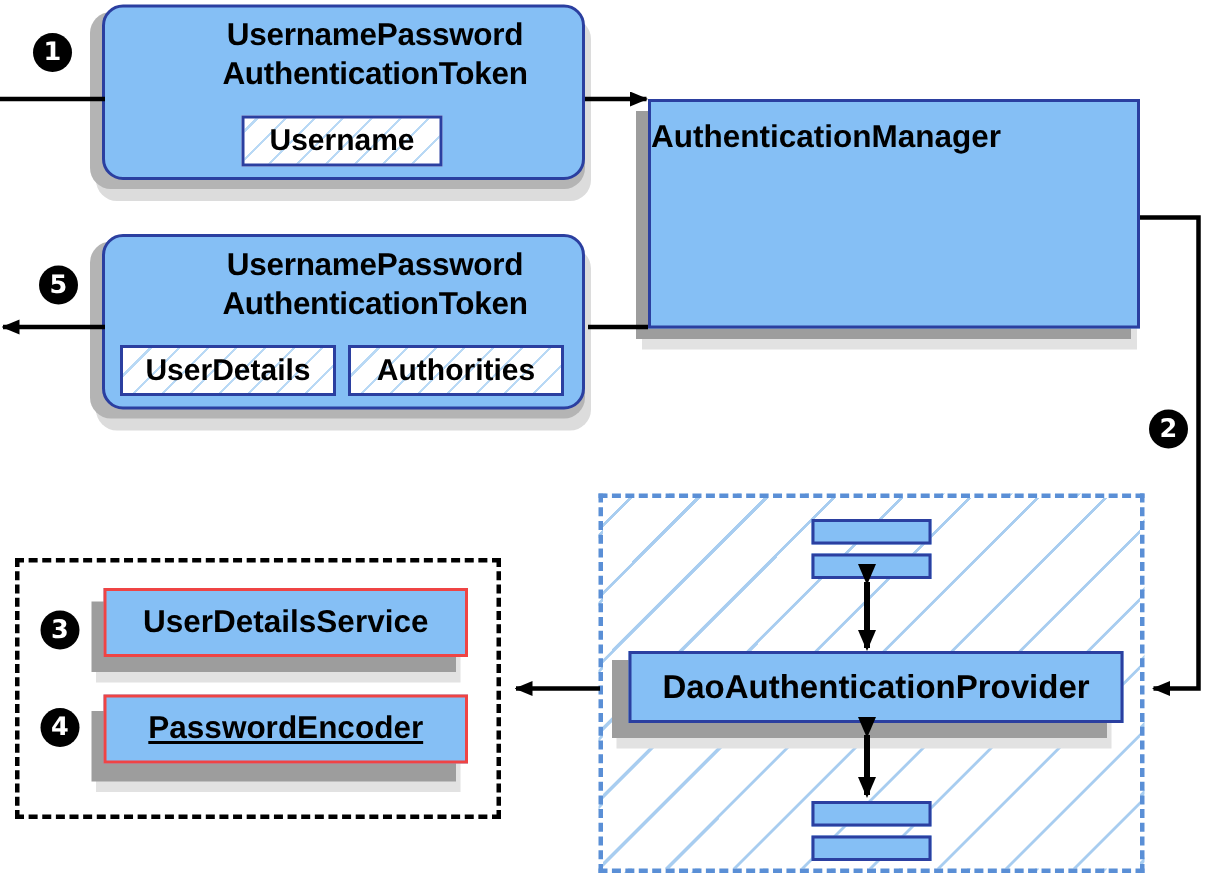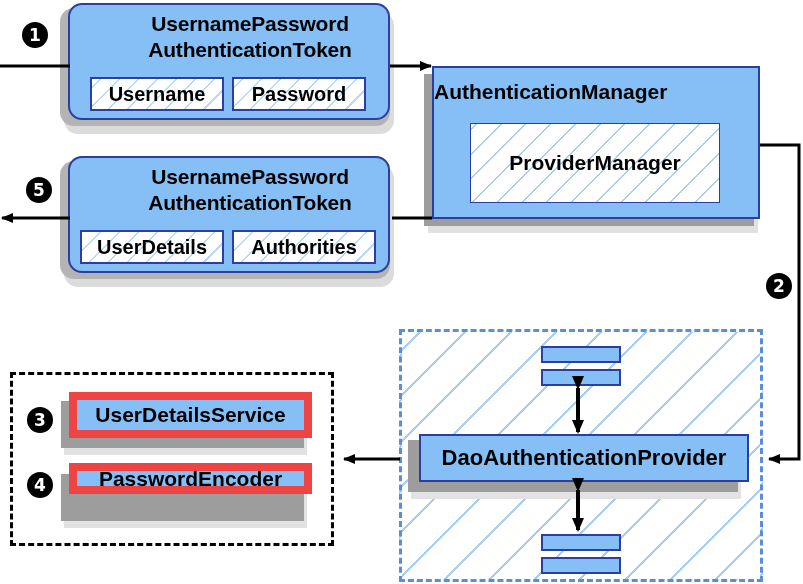--- a/index.html
+++ b/index.html
@@ -190,21 +190,21 @@
   .svc-group {
     position: absolute;
     border: 3px dashed #000000;
     box-sizing: border-box;
     background: #ffffff;
     z-index: 3;
   }
   .svc-box {
     position: absolute;
     background: #85bff5;
-    border: 8px solid #ef4444;
+    border: 2px solid #ef4444;
     box-sizing: border-box;
     z-index: 10;
     font-size: 21px;
     font-weight: bold;
     color: #000;
     display: flex;
     align-items: center;
     justify-content: center;
   }
   .svc-shadow {
@@ -269,34 +269,28 @@
 
   <div class="token-box" style="left:68px; top:3px; width:322px; height:117px;">
     <div class="token-title">
       <div>UsernamePassword</div>
       <div>AuthenticationToken</div>
     </div>
     <div class="field-row" style="top:72px;">
       <div class="field-box" style="width:134px;">
         <span>Username</span>
       </div>
-      <div class="field-box" style="width:134px;">
-        <span>Password</span>
-      </div>
     </div>
   </div>
 
   <div class="mgr-shadow2" style="left:428px; top:78px; width:330px; height:155px;"></div>
   <div class="mgr-shadow" style="left:424px; top:74px; width:330px; height:152px;"></div>
 
   <div class="mgr-box" style="left:432px; top:66px; width:328px; height:153px;">
     <div class="mgr-title">AuthenticationManager</div>
-    <div class="hatch-box" style="left:36px; top:55px; width:250px; height:80px;">
-      <span>ProviderManager</span>
-    </div>
   </div>
 
   <div class="badge" style="left:26px; top:177px;">5</div>
 
   <div class="token-shadow2" style="left:64px; top:165px; width:330px; height:122px;"></div>
   <div class="token-shadow" style="left:60px; top:161px; width:330px; height:118px;"></div>
 
   <div class="token-box" style="left:68px; top:156px; width:322px; height:117px;">
     <div class="token-title">
       <div>UsernamePassword</div>
@@ -334,17 +328,17 @@
   <div class="badge" style="left:27px; top:407px;">3</div>
   <div class="svc-shadow2" style="left:64px; top:405px; width:243px; height:50px;"></div>
   <div class="svc-shadow" style="left:61px; top:401px; width:243px; height:47px;"></div>
   <div class="svc-box" style="left:69px; top:392px; width:243px; height:46px;">
     <span>UserDetailsService</span>
   </div>
 
   <div class="badge" style="left:27px; top:472px;">4</div>
   <div class="svc-shadow2" style="left:64px; top:478px; width:243px; height:50px;"></div>
   <div class="svc-shadow" style="left:61px; top:474px; width:243px; height:47px;"></div>
-  <div class="svc-box" style="left:69px; top:463px; width:243px; height:31px;">
+  <div class="svc-box" style="left:69px; top:463px; width:243px; height:46px;text-decoration:underline;">
     <span>PasswordEncoder</span>
   </div>
 
 </div>
 
 </body></html>

